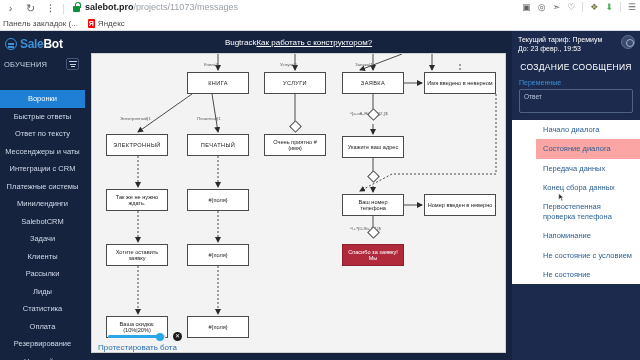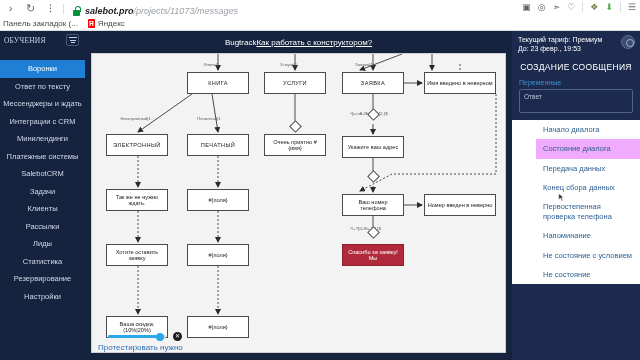--- a/index.html
+++ b/index.html
@@ -15,22 +15,22 @@
     position: absolute; left: 0; top: 0; width: 640px; height: 17px;
     background: #ffffff; display: flex; align-items: center;
     border-bottom: 0px solid #e4e4e4;
   }
   .nav-btns { display: flex; align-items: center; gap: 7px; padding-left: 4px; }
   .nav-ico {
     width: 13px; height: 13px; display: flex; align-items: center;
     justify-content: center; color: #5f6368; font-size: 11px; line-height: 1;
   }
   .omnibox {
-    flex: 0 0 auto; display: flex; align-items: flex-end; gap: 4px;
-    margin-left: 8px; height: 14px; font-style: italic;
+    flex: 0 0 auto; display: flex; align-items: flex-start; gap: 4px;
+    margin-left: 8px; height: 14px;
   }
   .lock-ico { width: 9px; height: 10px; position: relative; }
   .lock-ico::before {
     content:""; position:absolute; left:1px; top:4px; width:7px; height:6px;
     background:#0a8f3c; border-radius:1px;
   }
   .lock-ico::after {
     content:""; position:absolute; left:2.5px; top:0.5px; width:4px; height:5px;
     border:1.3px solid #0a8f3c; border-bottom:none; border-radius:3px 3px 0 0;
   }
@@ -75,23 +75,22 @@
   .logo-mark::after{
     content:""; position:absolute; left:2px; top:4px; width:6px; height:1.5px;
     background:#3f8fd4; box-shadow: 0 3px 0 #3f8fd4;
   }
   .logo-text { font-size: 12px; font-weight: 700; letter-spacing: -0.3px; }
   .logo-text .s1 { color: #3f8fd4; }
   .logo-text .s2 { color: #ffffff; }
 
   .sec-head {
     display: flex; align-items: center; justify-content: space-between;
-    padding: 3px 6px 14px 4px; color: #c7d2e3; font-size: 7.5px;
+    padding: 3px 6px 20px 4px; color: #c7d2e3; font-size: 7.5px;
     letter-spacing: .2px;
-    font-family: Liberation Serif, serif;
   }
   .filter-ico {
     width: 13px; height: 12px; border: 1px solid #46577a; border-radius: 2px;
     display:flex; flex-direction:column; align-items:center; justify-content:center; gap:1.5px;
   }
   .filter-ico i { display:block; height:1px; background:#c7d2e3; }
   .filter-ico i:nth-child(1){ width:8px; }
   .filter-ico i:nth-child(2){ width:6px; }
   .filter-ico i:nth-child(3){ width:4px; }
 
@@ -174,21 +173,21 @@
   .var-input {
     margin: 0 7px; height: 24px; background:#1b2a4d; border:1px solid #4f6punkt;
     border:1px solid #4f6288; border-radius:2px; display:flex; align-items:flex-start;
     padding: 3px 4px; color:#b9c6dd; font-size:6.5px;
   }
   .opt-list { margin-top: 7px; background:#ffffff;padding-left:24px; }
   .opt {
     padding: 5px 7px; font-size: 7.5px; color:#2b5f93; line-height:1.25;
     border-bottom: 0;
   }
-  .opt.sel { background:#f0abfc; }
+  .opt.sel { background:#fca5a5; }
   .cursor {
     position:absolute; width:7px; height:9px; pointer-events:none;
   }
 </style>
 </head>
 <body>
 
 <div id="app">
 
   <div class="browser-bar">
@@ -221,64 +220,74 @@
     </span>
     <span class="bm">
       <span class="ya-ico">Я</span>
       <span>Яндекс</span>
     </span>
   </div>
 
   <div class="page">
 
     <div class="sidebar">
+      <div class="logo">
+        <span class="logo-mark"></span>
+        <span class="logo-text"><span class="s1">Sale</span><span class="s2">Bot</span></span>
+      </div>
       <div class="sec-head">
         <span>ОБУЧЕНИЯ</span>
         <span class="filter-ico">
             <i></i>
             <i></i>
             <i></i>
           </span>
       </div>
       <div id="nav-list">
           <div class="nav-item active">
             <span>Воронки</span>
           </div>
           <div class="nav-item">
+            <span>Быстрые ответы</span>
+          </div>
+          <div class="nav-item">
             <span>Ответ по тексту</span>
           </div>
           <div class="nav-item">
-            <span>Мессенджеры и ждать</span>
+            <span>Мессенджеры и чаты</span>
           </div>
           <div class="nav-item">
             <span>Интеграции с CRM</span>
           </div>
           <div class="nav-item">
+            <span>Платежные системы</span>
+          </div>
+          <div class="nav-item">
             <span>Минилендинги</span>
           </div>
           <div class="nav-item">
-            <span>Платежные системы</span>
-          </div>
-          <div class="nav-item">
             <span>SalebotCRM</span>
           </div>
           <div class="nav-item">
             <span>Задачи</span>
           </div>
           <div class="nav-item">
             <span>Клиенты</span>
           </div>
           <div class="nav-item">
             <span>Рассылки</span>
           </div>
           <div class="nav-item">
             <span>Лиды</span>
           </div>
           <div class="nav-item">
             <span>Статистика</span>
+          </div>
+          <div class="nav-item">
+            <span>Оплата</span>
           </div>
           <div class="nav-item">
             <span>Резервирование</span>
           </div>
           <div class="nav-item">
             <span>Настройки</span>
           </div>
         </div>
     </div>
 
@@ -348,21 +357,21 @@
             <div class="edge-lbl" style="left: 105px; top: 62px;">Печатный|1</div>
             <div class="edge-lbl" style="left: 258px; top: 57px;">^[а-яА-ЯёЁ\s-]{2,}$</div>
             <div class="edge-lbl" style="left: 258px; top: 172px;">^\+?[0-9\s-]{7,}$</div>
           </div>
 
         <div class="slider-track" style="left:16px;top:281px;width:58px"></div>
         <div class="slider-fill" style="left:16px;top:281px;width:52px"></div>
         <div class="slider-knob" style="left:64px;top:278.5px"></div>
         <div class="x-btn" style="left:81px;top:278px">✕</div>
 
-        <a class="test-link" style="left:6px;top:289px" href="#">Протестировать нужно</a>
+        <a class="test-link" style="left:6px;top:289px" href="#">Протестировать бота</a>
       <div class="diamond" style="left: 199px; top: 68px;"></div>
           <div class="diamond" style="left: 277px; top: 56px;"></div>
           <div class="diamond" style="left: 277px; top: 118px;"></div>
           <div class="diamond" style="left: 277px; top: 174px;"></div>
         </div>
     </div>
 
     <div class="rpanel">
       <div class="tariff">
         <div class="tariff-txt">

